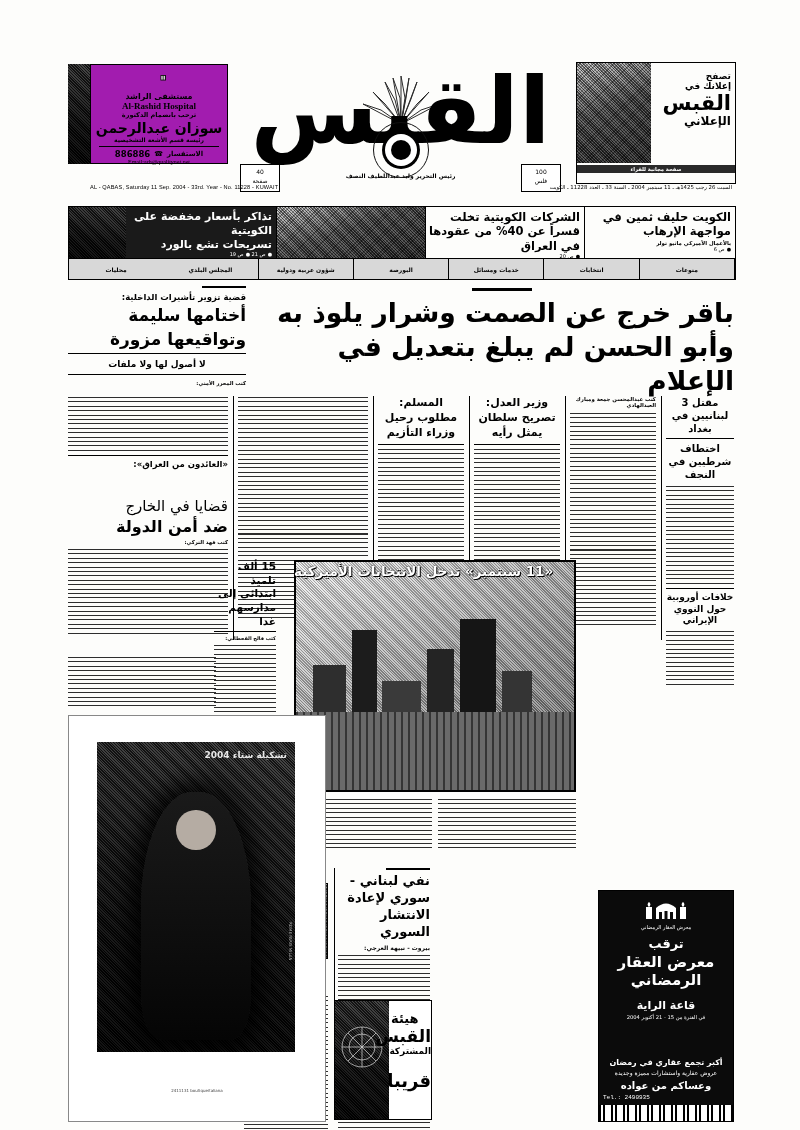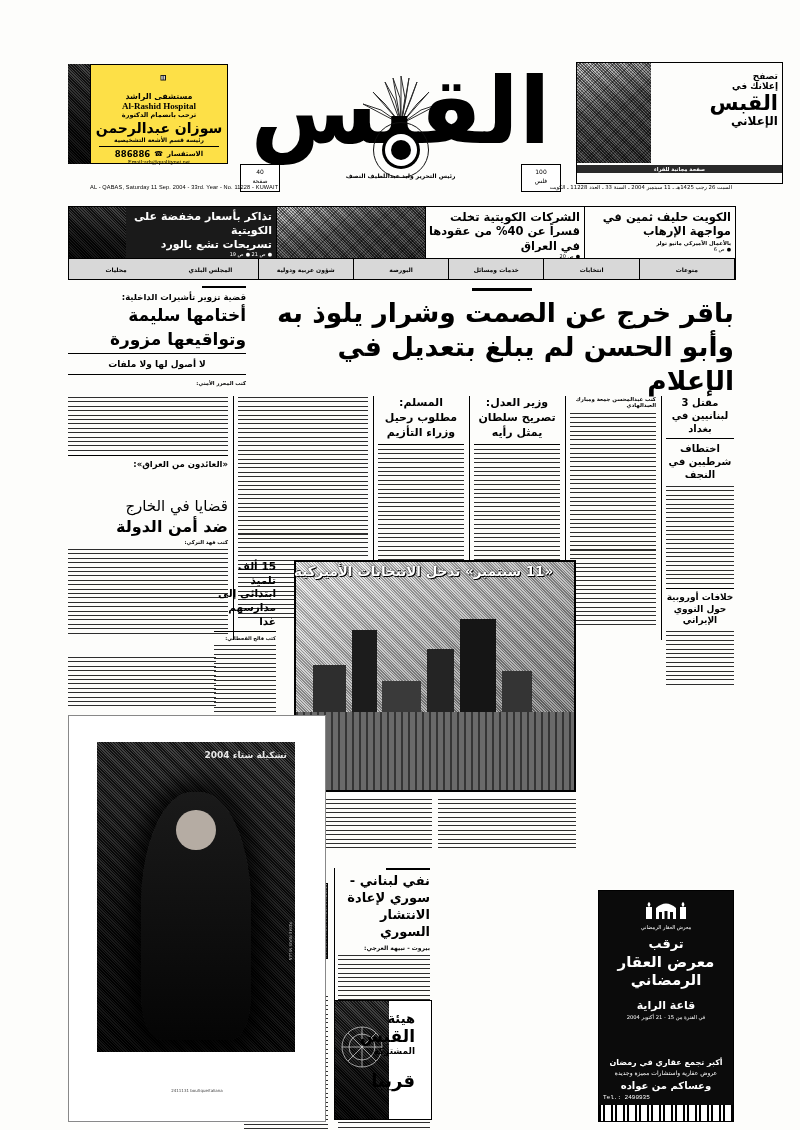--- a/index.html
+++ b/index.html
@@ -10,21 +10,21 @@
     color:#000;
     -webkit-font-smoothing:none;
   }
   .page{position:absolute;left:0;top:0;width:800px;height:1130px;background:#fdfdfb;}
   .sheet{position:absolute;left:68px;top:60px;width:666px;height:1060px;}
 
   
   .ar{direction:rtl;text-align:right;}
   .ctr{text-align:center;}
   .bold{font-weight:bold;}
-  .box{border:1px solid #000;padding-left:47px;}
+  .box{border:1px solid #000;}
 
   
   .photo{
     background-color:#6d6d6d;
     background-image:
       repeating-linear-gradient(45deg, rgba(0,0,0,.50) 0 1px, rgba(255,255,255,.12) 1px 2px),
       repeating-linear-gradient(-45deg, rgba(0,0,0,.35) 0 1px, rgba(255,255,255,.08) 1px 3px),
       linear-gradient(160deg,#c9c9c9 0%,#4a4a4a 45%,#1d1d1d 100%);
     position:relative;overflow:hidden;
   }
@@ -42,21 +42,21 @@
   
   .body-lines{
     background-image:repeating-linear-gradient(to bottom,
       #2e2e2e 0px,#2e2e2e 1.1px, transparent 1.1px, transparent 4.4px);
     background-position:0 1px;
   }
 
   
   .masthead{position:absolute;left:0;top:0;width:666px;height:140px;}
   .mh-ad-left{position:absolute;left:0;top:0;width:160px;height:122px;}
-  .mh-ad-left .inner{position:absolute;left:22px;top:4px;right:0;bottom:18px;border:1px solid #000;background:#fde047;}
+  .mh-ad-left .inner{position:absolute;left:22px;top:4px;right:0;bottom:18px;border:1px solid #000;background:#a21caf;}
   .mh-portrait{position:absolute;left:0;top:4px;width:24px;height:100px;}
   .mh-logo-wrap{position:absolute;left:160px;top:0;width:345px;height:128px;}
   .mh-ad-right{position:absolute;left:508px;top:2px;width:158px;height:120px;}
 
   .qabas{
     position:absolute;left:50%;top:6px;transform:translateX(-50%);
     font-family:"DejaVu Sans","Liberation Sans",sans-serif;
     font-size:92px;font-weight:bold;letter-spacing:-4px;line-height:1;
     color:#000;white-space:nowrap;
   }
@@ -379,21 +379,21 @@
   <div class="qabas-mini ar">
     <div class="photo dark" style="position:absolute;left:0;top:0;width:54px;height:118px;">
       <svg viewBox="0 0 54 118" width="54" height="118">
         <g stroke="#ddd" stroke-width=".7" fill="none">
           <circle cx="27" cy="46" r="20"></circle>
               <circle cx="27" cy="46" r="13"></circle>
           <path d="M27 26 L27 66 M7 46 L47 46 M13 32 L41 60 M41 32 L13 60"></path>
         </g>
       </svg>
     </div>
-    <div style="position:absolute;right:16px;top:10px;width:40px;text-align:right;">
+    <div style="position:absolute;right:0;top:10px;width:40px;text-align:left;">
       <div style="font-size:13px;font-weight:bold;">هيئة</div>
       <div style="font-size:17px;font-weight:bold;letter-spacing:-1px;">القبس</div>
       <div style="font-size:9px;font-weight:bold;">المشتركة</div>
       <div style="font-size:18px;font-weight:bold;margin-top:14px;">قريبا</div>
     </div>
   </div>
 
   <div class="mb-ad">
     <div class="mb-photo photo dark">
       <div style="position:absolute;left:22%;top:16%;width:56%;height:80%;border-radius:46% 46% 18% 18%;

